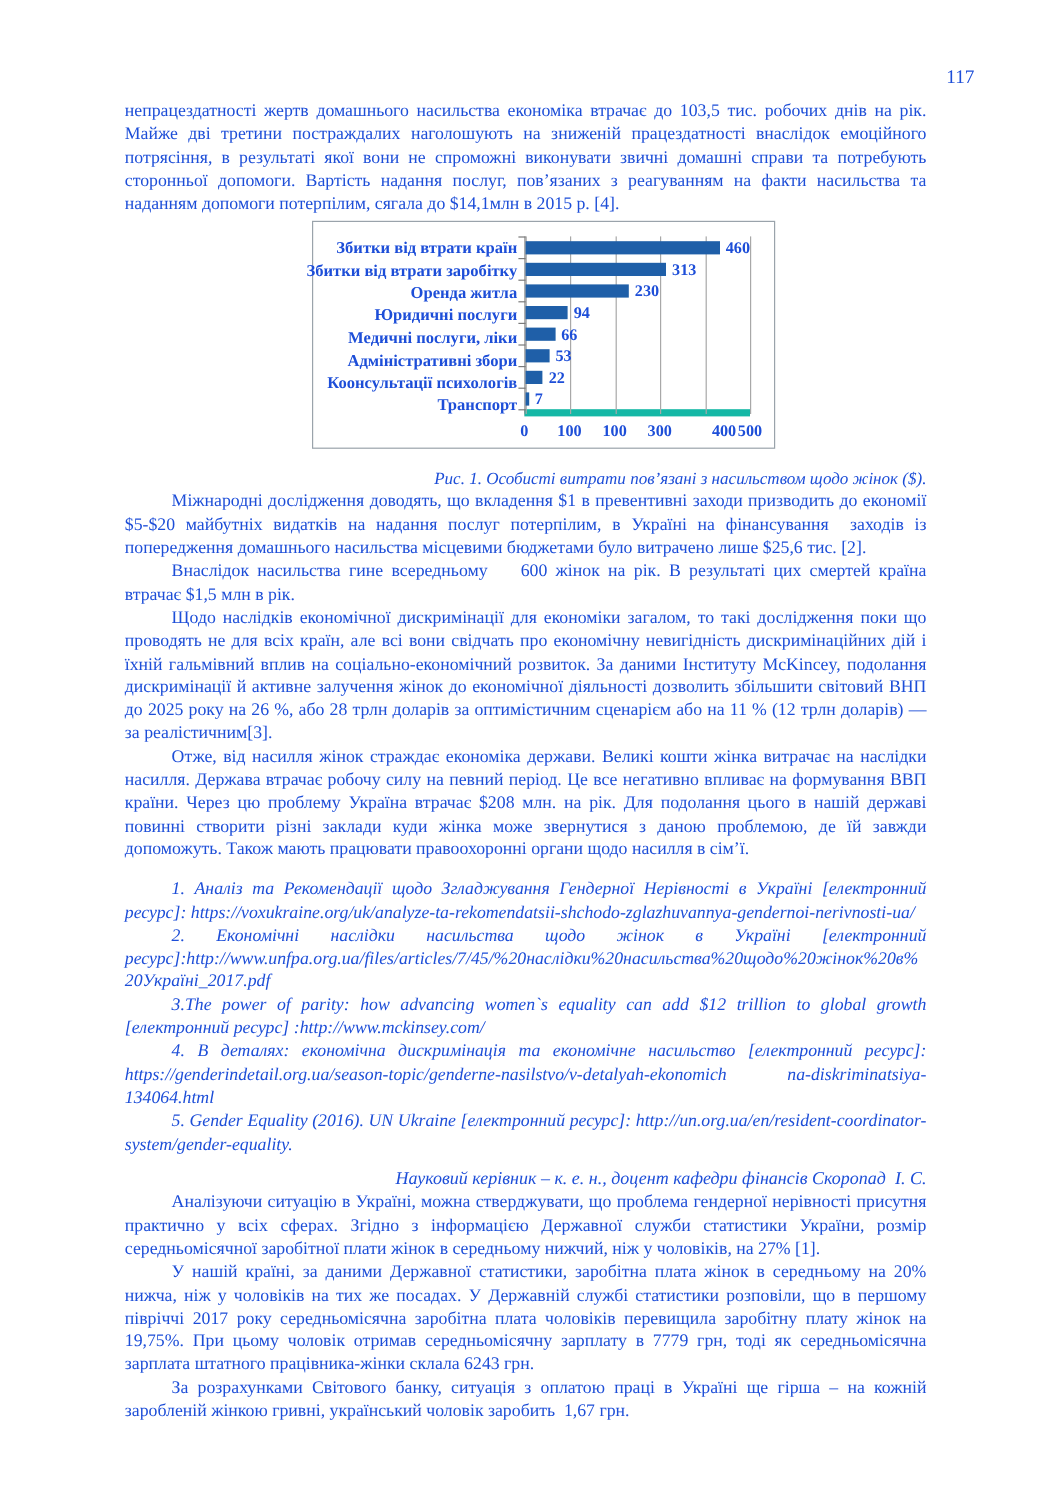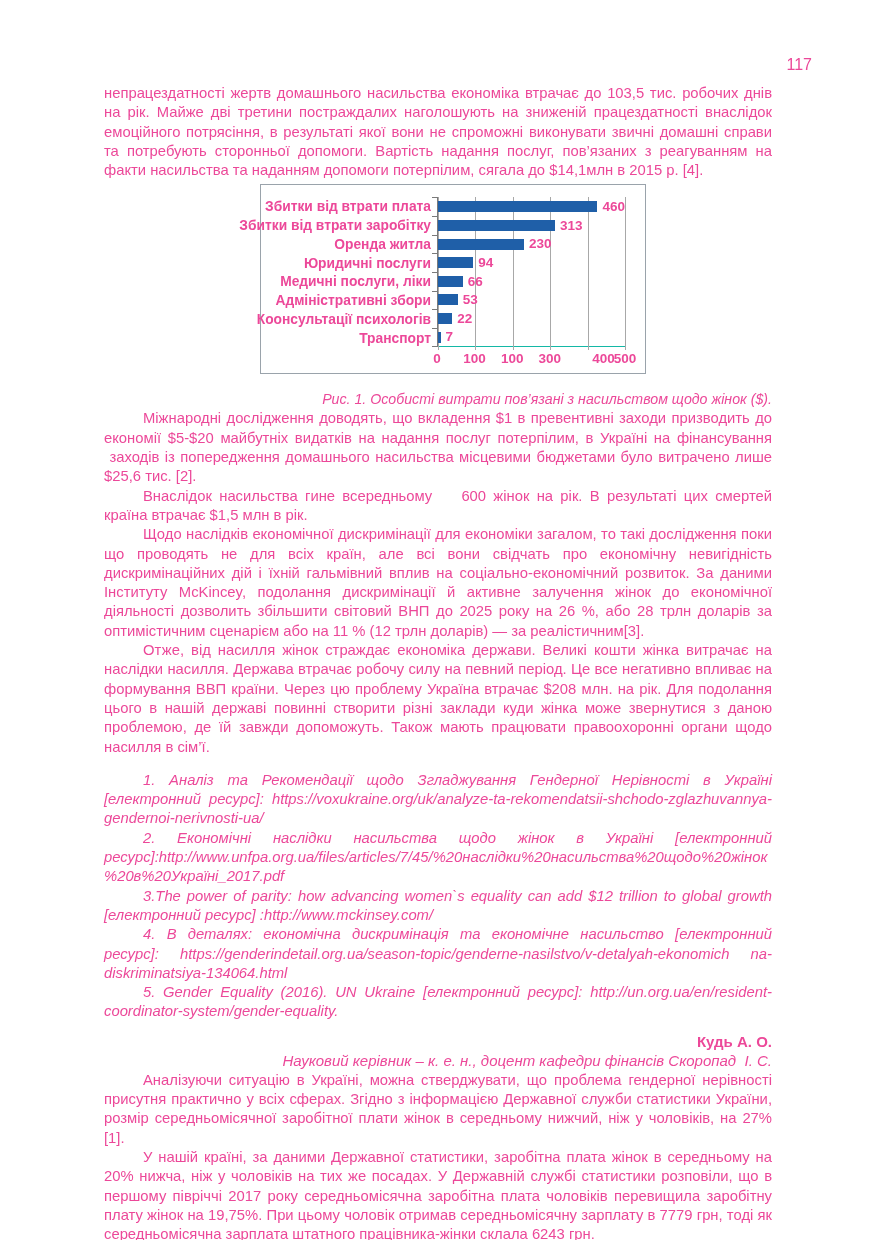--- a/index.html
+++ b/index.html
@@ -1,37 +1,37 @@
 <!DOCTYPE html>
 <html><head>
 <meta charset="utf-8">
 <style>
   html,body{margin:0;padding:0;background:#ffffff;}
   .page{
     position:relative;width:876px;height:1240px;background:#ffffff;overflow:hidden;
-    font-family:Liberation Sans, sans-serif;color:#ec4899;
+    font-family:Liberation Serif, serif;color:#1d4ed8;
   }
   .pagenum{position:absolute;top:56px;right:64px;font-size:16px;}
   .content{position:absolute;left:104px;right:104px;top:84px;}
   p.body-p{margin:0;text-align:justify;font-size:14.8px;line-height:19.3px;}
   p.indent{text-indent:39px;}
   
   .figure-box{
     box-sizing:border-box;width:386px;height:190px;margin:4px 0 0 156px;
     border:1px solid #9aa3ab;background:#fff;padding:12px 20px 6px 6px;
   }
   .chart{display:flex;height:150px;}
   .chart-labels{width:170px;display:flex;flex-direction:column;}
   .clabel{
     flex:1;display:flex;align-items:center;justify-content:flex-end;
     font-weight:bold;font-size:13.8px;padding-right:6px;white-space:nowrap;
   }
   .chart-plot{
     position:relative;flex:1;display:flex;flex-direction:column;
-    border-left:1px solid #7a7a7a;border-bottom:1px solid #14b8a6;
+    border-left:1px solid #7a7a7a;border-bottom:6px solid #14b8a6;
   }
   .gridline{position:absolute;top:0;bottom:-4px;width:1px;background:#a8a8a8;z-index:0;}
   .ytick{position:absolute;left:-6px;width:6px;height:1px;background:#7a7a7a;}
   .crow{flex:1;display:flex;align-items:center;position:relative;z-index:1;}
   .cbar{height:11px;}
   .cval{font-weight:bold;font-size:13.5px;margin-left:5px;line-height:1;white-space:nowrap;}
   .chart-xaxis{position:relative;height:18px;margin-left:170px;margin-right:0;}
   .xtick{position:absolute;top:5px;transform:translateX(-50%);font-weight:bold;font-size:13.5px;line-height:1;}
   
   .caption{margin:16px 0 0 0;text-align:right;font-style:italic;font-size:14.2px;line-height:19px;}
@@ -49,21 +49,21 @@
 
 <div class="page">
   <div class="pagenum">117</div>
 
   <div class="content">
     <p class="body-p">непрацездатності жертв домашнього насильства економіка втрачає до 103,5 тис. робочих днів на рік. Майже дві третини постраждалих наголошують на зниженій працездатності внаслідок емоційного потрясіння, в результаті якої вони не спроможні виконувати звичні домашні справи та потребують сторонньої допомоги. Вартість надання послуг, пов’язаних з реагуванням на факти насильства та наданням допомоги потерпілим, сягала до $14,1млн в 2015 р. [4].</p>
 
     <div class="figure-box">
       <div class="chart">
         <div class="chart-labels">
-            <div class="clabel">Збитки від втрати плата</div>
+            <div class="clabel">Збитки від втрати країн</div>
             <div class="clabel">Збитки від втрати заробітку</div>
             <div class="clabel">Оренда житла</div>
             <div class="clabel">Юридичні послуги</div>
             <div class="clabel">Медичні послуги, ліки</div>
             <div class="clabel">Адміністративні збори</div>
             <div class="clabel">Коонсультації психологів</div>
             <div class="clabel">Транспорт</div>
           </div>
         <div class="chart-plot">
             <div class="gridline" style="left: 0%; background: rgb(168, 168, 168);"></div>
@@ -134,21 +134,20 @@
 
     <div class="refs">
       <p class="ref">1. Аналіз та Рекомендації щодо Згладжування Гендерної Нерівності в Україні [електронний ресурс]: https://voxukraine.org/uk/analyze-ta-rekomendatsii-shchodo-zglazhuvannya-gendernoi-nerivnosti-ua/</p>
       <p class="ref">2. Економічні наслідки насильства щодо жінок в Україні [електронний ресурс]:http://www.unfpa.org.ua/files/articles/7/45/%20наслідки%20насильства%20щодо%20жінок%20в%20Україні_2017.pdf</p>
       <p class="ref">3.The power of parity: how advancing women`s equality can add $12 trillion to global growth [електронний ресурс] :http://www.mckinsey.com/</p>
       <p class="ref">4. В деталях: економічна дискримінація та економічне насильство [електронний ресурс]: https://genderindetail.org.ua/season-topic/genderne-nasilstvo/v-detalyah-ekonomich na-diskriminatsiya-134064.html</p>
       <p class="ref">5. Gender Equality (2016). UN Ukraine [електронний ресурс]: http://un.org.ua/en/resident-coordinator-system/gender-equality.</p>
     </div>
 
     <div class="author-block">
-      <div class="b">Кудь А. О.</div>
       <div class="i">Науковий керівник – к. е. н., доцент кафедри фінансів Скоропад &nbsp;І. С.</div>
     </div>
 
 
     <p class="body-p indent">Аналізуючи ситуацію в Україні, можна стверджувати, що проблема гендерної нерівності присутня практично у всіх сферах. Згідно з інформацією Державної служби статистики України, розмір середньомісячної заробітної плати жінок в середньому нижчий, ніж у чоловіків, на 27% [1].</p>
     <p class="body-p indent">У нашій країні, за даними Державної статистики, заробітна плата жінок в середньому на 20% нижча, ніж у чоловіків на тих же посадах. У Державній службі статистики розповіли, що в першому півріччі 2017 року середньомісячна заробітна плата чоловіків перевищила заробітну плату жінок на 19,75%. При цьому чоловік отримав середньомісячну зарплату в 7779 грн, тоді як середньомісячна зарплата штатного працівника-жінки склала 6243 грн.</p>
     <p class="body-p indent">За розрахунками Світового банку, ситуація з оплатою праці в Україні ще гірша – на кожній заробленій жінкою гривні, український чоловік заробить &nbsp;1,67 грн.</p>
   </div>
 </div>
 

